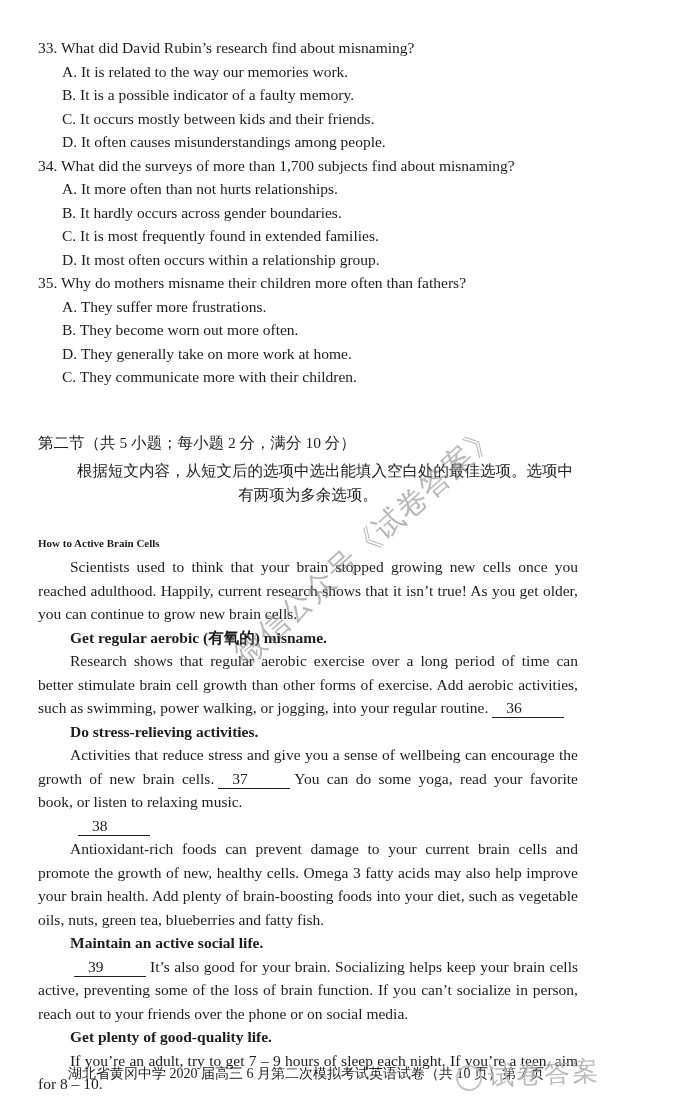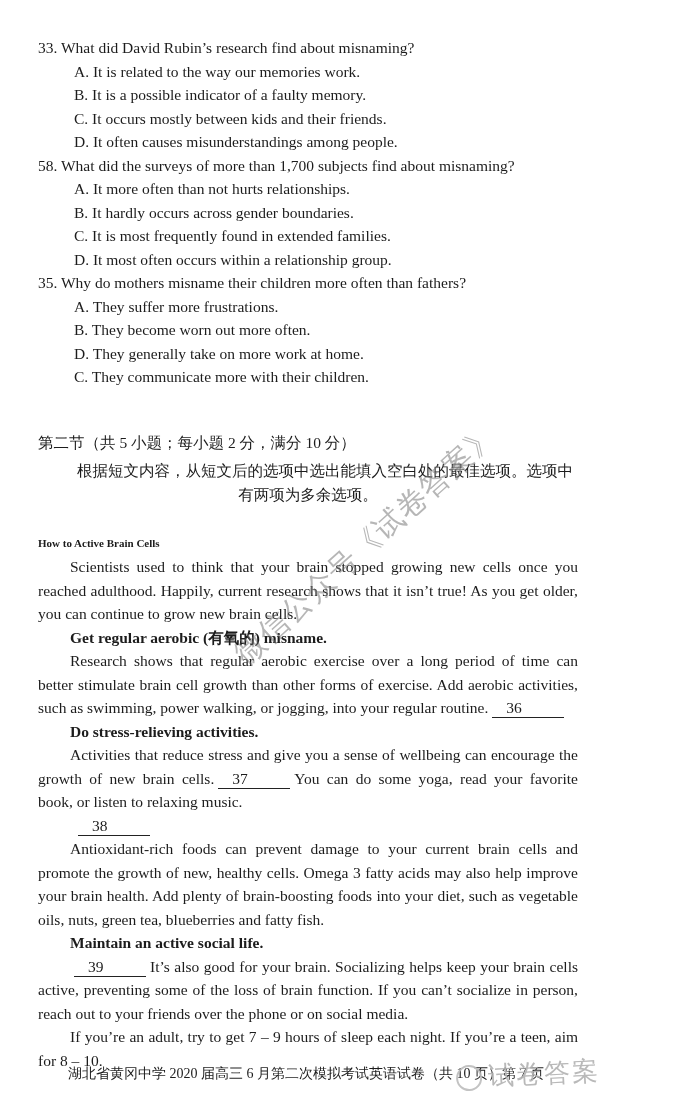--- a/index.html
+++ b/index.html
@@ -10,21 +10,21 @@
     font-family: "Liberation Serif", "DejaVu Serif", serif;
     font-size: 15.5px;
     position: relative;
     overflow: hidden;
   }
   .page { position: relative; width: 612px; height: 1104px; }
   .content { padding: 36px 34px 0 38px; }
 
   
   .q-line { line-height: 23.5px; white-space: nowrap; }
-  .q-options { margin-left: 36px; font-family: Liberation Serif, serif; }
+  .q-options { margin-left: 24px; font-family: Liberation Serif, serif; }
   .q-option { line-height: 23.5px; white-space: nowrap; }
 
   
   .section-heading { margin-top: 42px; line-height: 24px; }
   .instruction { text-indent: 34px; line-height: 24px; margin-top: 4px; text-align: center; }
 
   .passage-title {
     font-weight: bold; font-size: 11px;
     margin-top: 25px; line-height: 23.5px;
   }
@@ -85,21 +85,21 @@
       <div class="q-options">
         <div class="q-option">A. It is related to the way our memories work.</div>
         <div class="q-option">B. It is a possible indicator of a faulty memory.</div>
         <div class="q-option">C. It occurs mostly between kids and their friends.</div>
         <div class="q-option">D. It often causes misunderstandings among people.</div>
       </div>
     </div>
 
     <div class="q-block">
       <div class="q-line">
-        <span>58.</span>
+        <span>34.</span>
         <span>What did the surveys of more than 1,700 subjects find about misnaming?</span>
       </div>
       <div class="q-options">
         <div class="q-option">A. It more often than not hurts relationships.</div>
         <div class="q-option">B. It hardly occurs across gender boundaries.</div>
         <div class="q-option">C. It is most frequently found in extended families.</div>
         <div class="q-option">D. It most often occurs within a relationship group.</div>
       </div>
     </div>
 
@@ -128,20 +128,21 @@
 
     <p class="para-heading">Do stress-relieving activities.</p>
     <p class="para"><span>Activities that reduce stress and give you a sense of wellbeing can encourage the growth of new brain cells.</span><span class="blank">37</span><span>You can do some yoga, read your favorite book, or listen to relaxing music.</span></p>
 
     <p class="blank-line"><span class="blank">38</span></p>
     <p class="para">Antioxidant-rich foods can prevent damage to your current brain cells and promote the growth of new, healthy cells. Omega 3 fatty acids may also help improve your brain health. Add plenty of brain-boosting foods into your diet, such as vegetable oils, nuts, green tea, blueberries and fatty fish.</p>
 
     <p class="para-heading">Maintain an active social life.</p>
     <p class="para"><span class="blank">39</span><span>It’s also good for your brain. Socializing helps keep your brain cells active, preventing some of the loss of brain function. If you can’t socialize in person, reach out to your friends over the phone or on social media.</span></p>
 
+    <p class="para-heading">Get plenty of good-quality life.</p>
     <p class="para">If you’re an adult, try to get 7 – 9 hours of sleep each night. If you’re a teen, aim for 8 – 10.</p>
   </div>
 
   <div class="wm-diagonal">微信公众号《试卷答案》</div>
 
   <div class="footer">湖北省黄冈中学 2020 届高三 6 月第二次模拟考试英语试卷（共 10 页）第 7 页</div>
 
   <div class="wm-corner">
     <div class="wm-circle"></div>
     <div class="wm-corner-text">试卷答案</div>

